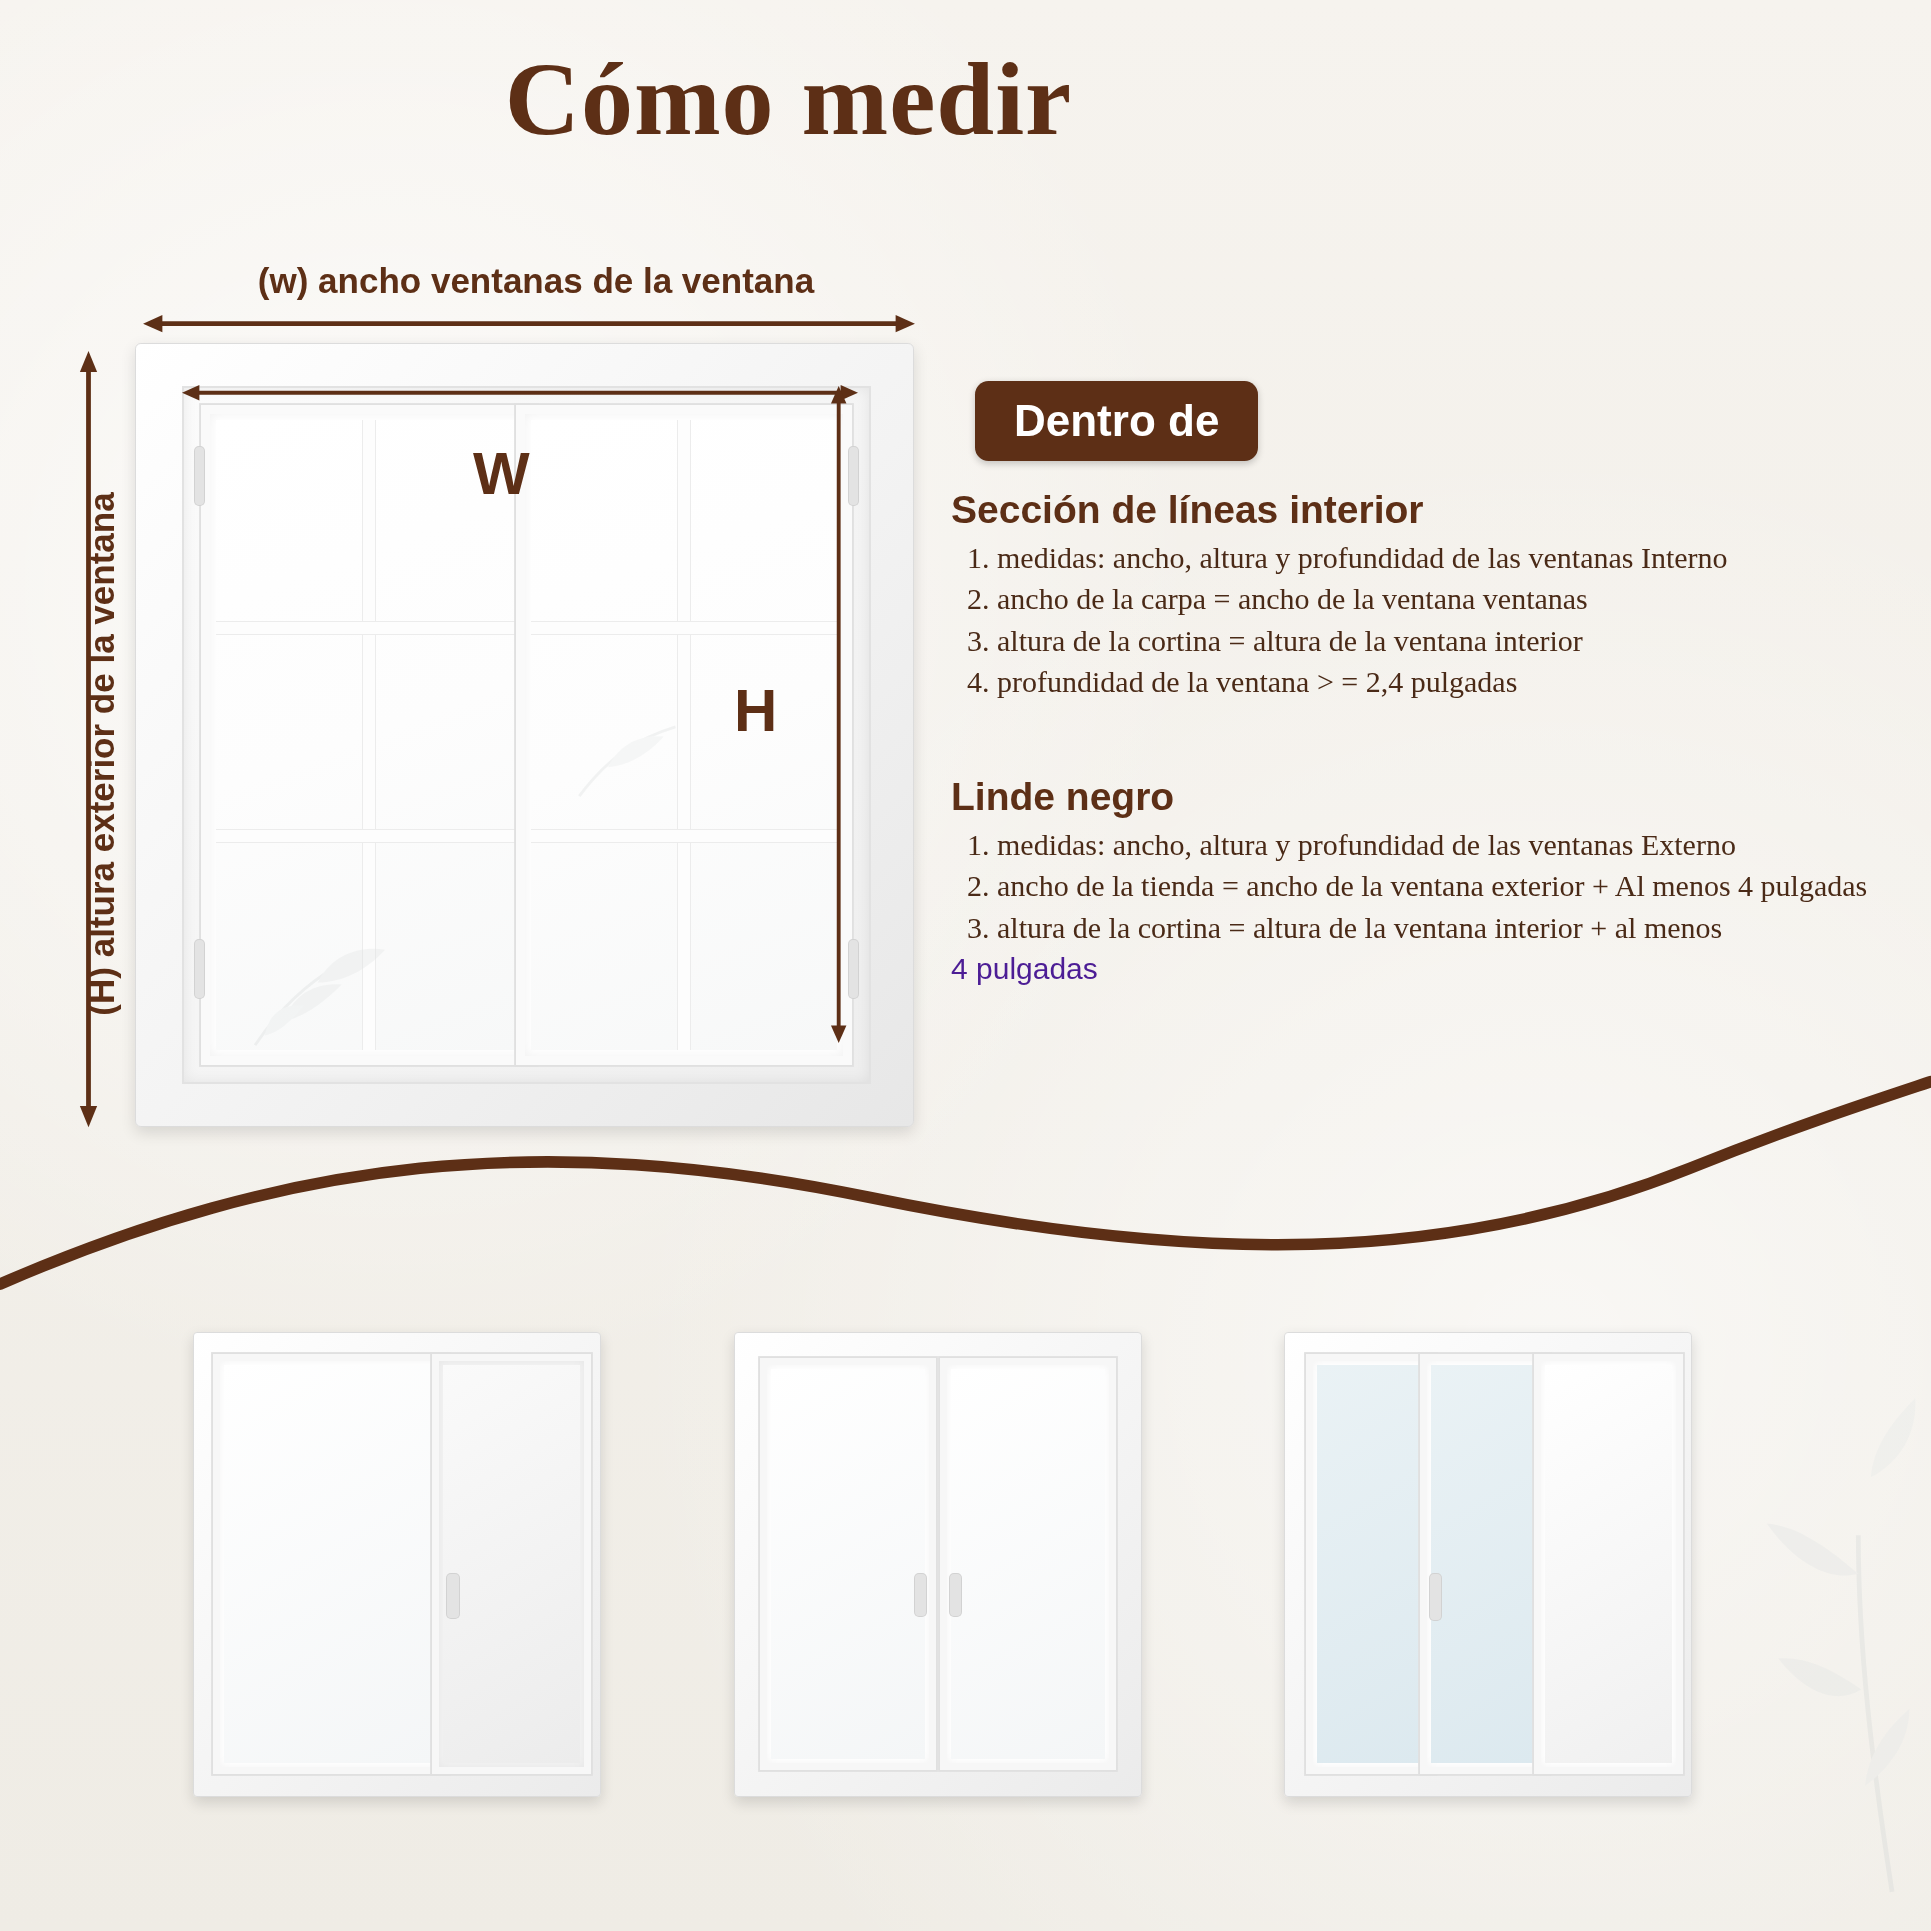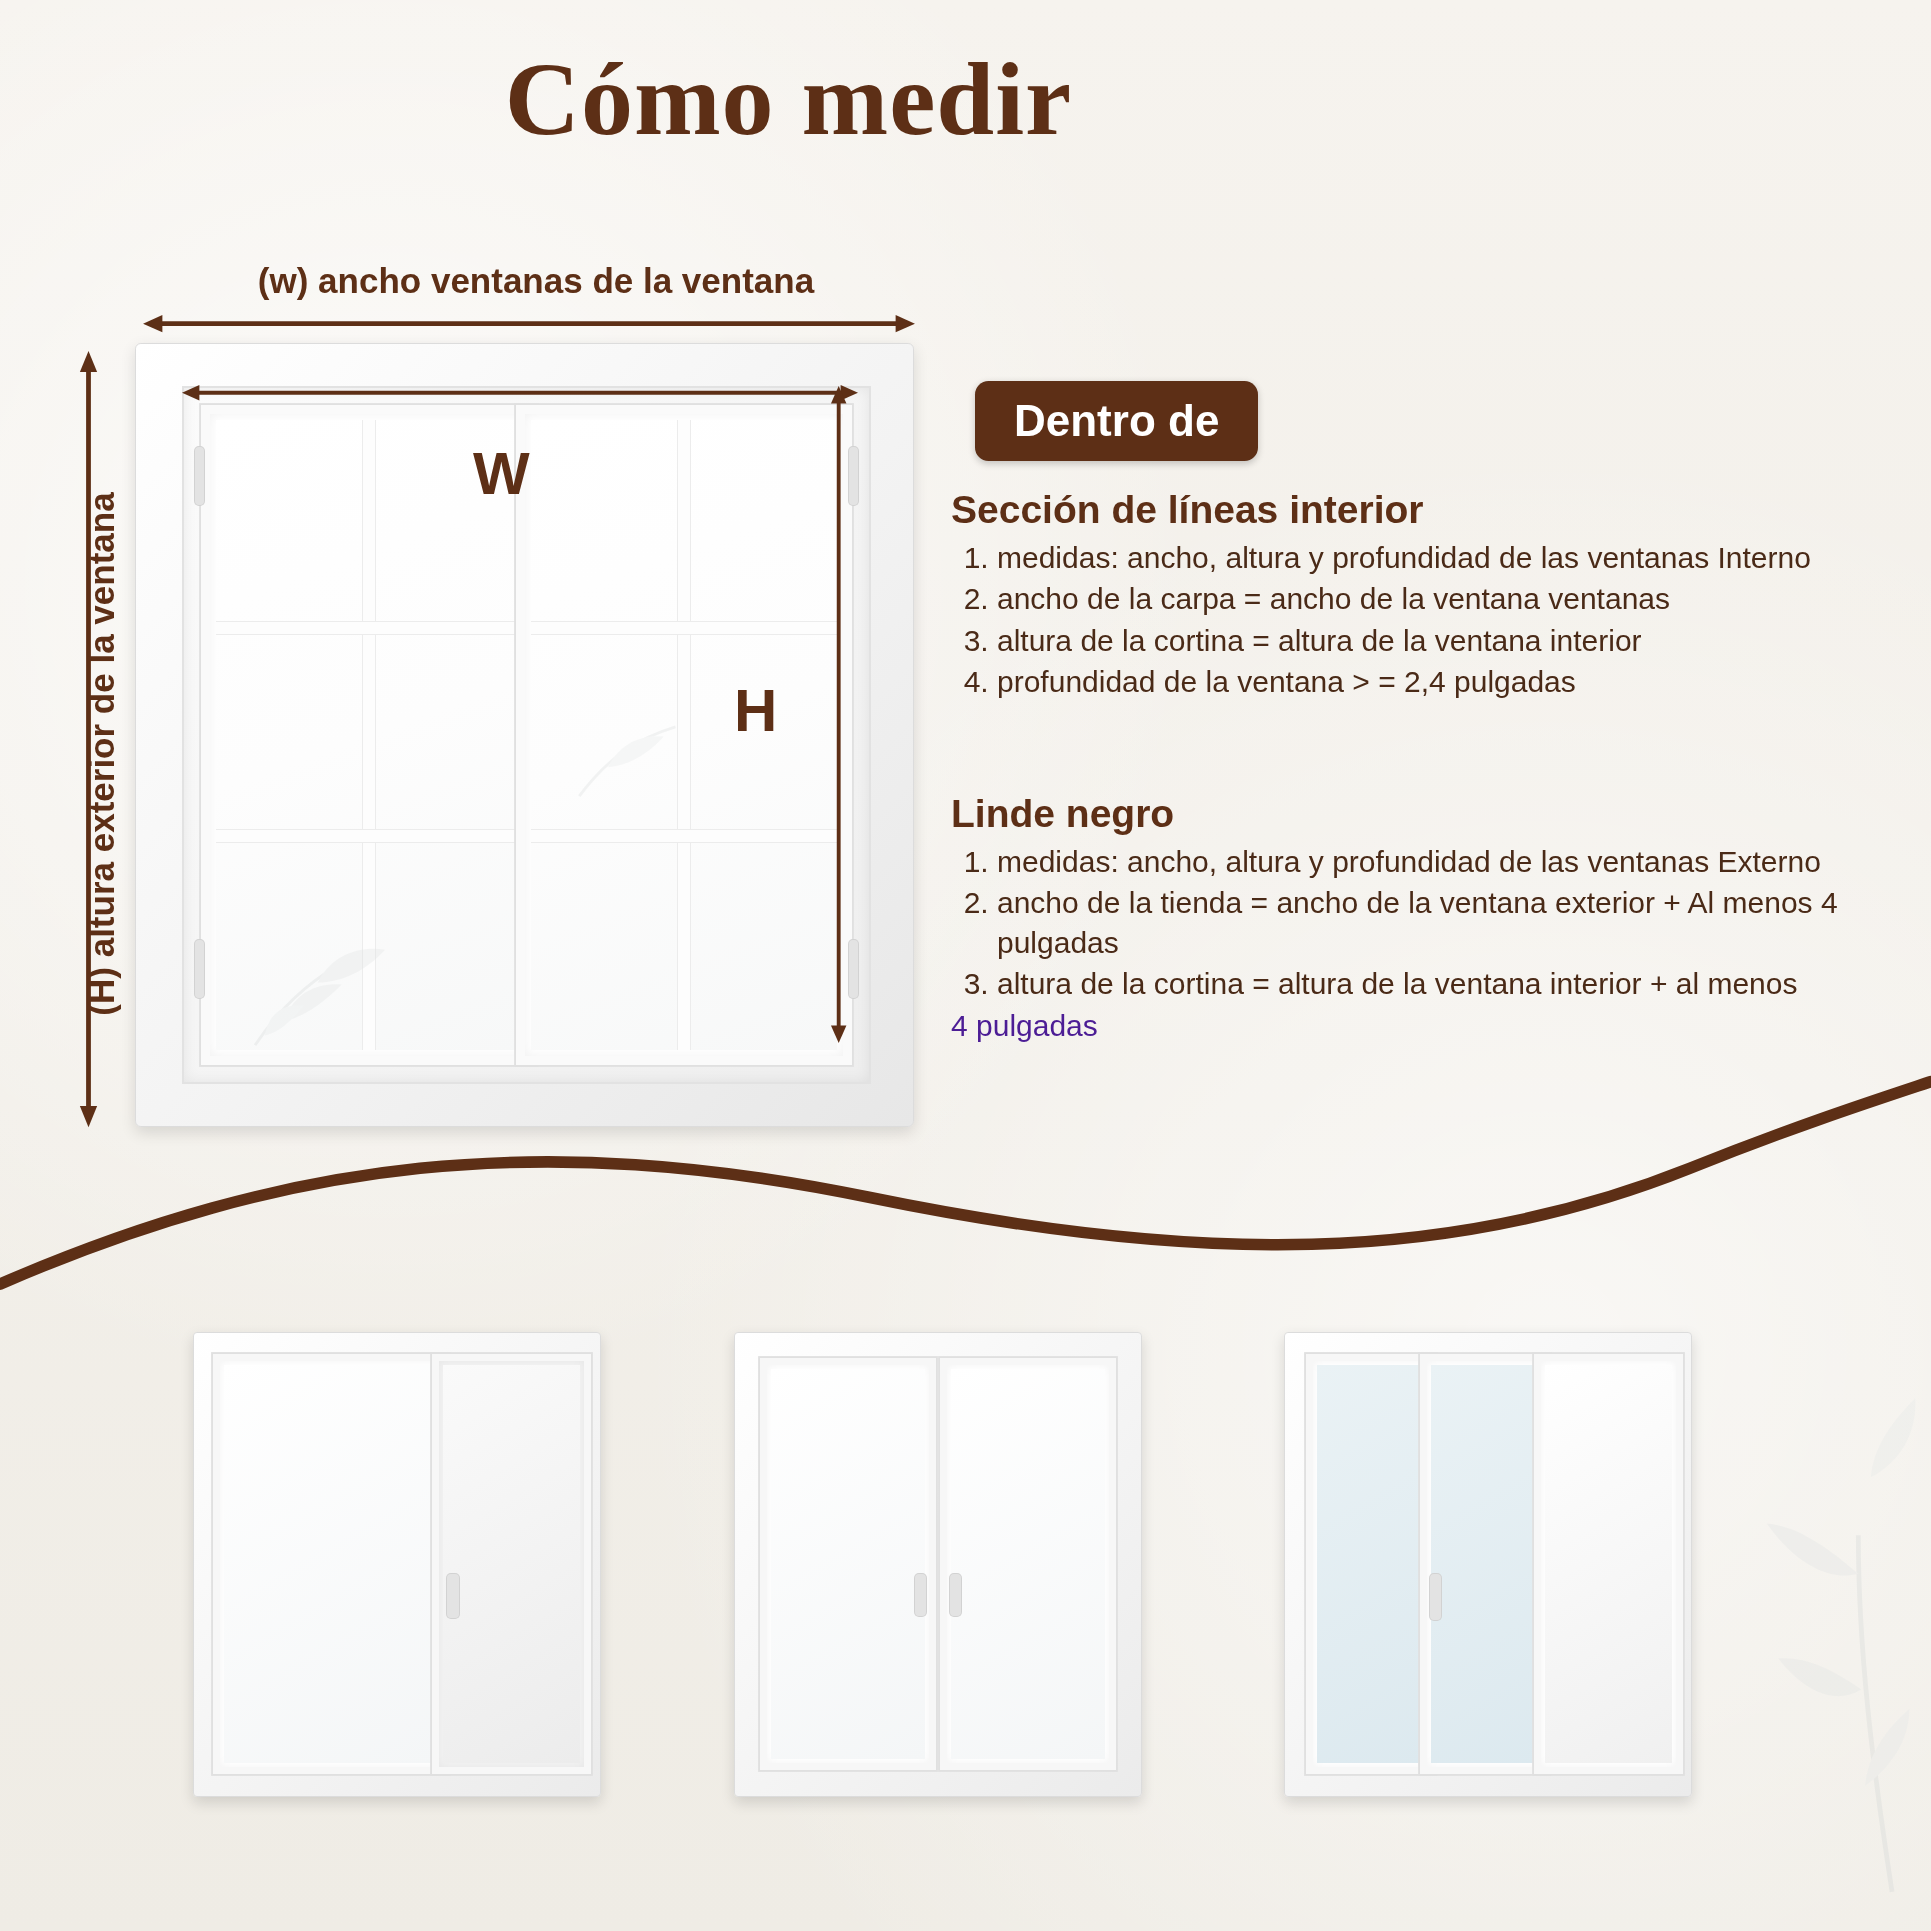--- a/index.html
+++ b/index.html
@@ -97,26 +97,26 @@
     padding:15px 39px;font-size:44px;font-weight:bold;
     box-shadow:0 2.9px 7.7px rgba(0,0,0,.2);
   }
   .sec{
     position:absolute;left:951px;width:927px;color:#5d2f16;
   }
   .sec h3{
     margin:0 0 5.8px 0;font-size:39px;font-weight:bold;
   }
   .sec ol{
-    margin:0;padding-left:46px;font-size:30px;line-height:1.32;color:#4a2a17;
+    margin:0;padding-left:46px;font-size:30px;line-height:1.32;color:#4a2a17;font-family:Liberation Serif, serif;
   }
   .sec ol li{margin-bottom:1.9px;}
   .sec .tail{font-size:30px;line-height:1.32;color:#4c1d95;margin-left:0;}
   #sec-brown{top:488px;}
-  #sec-black{top:792px;}
+  #sec-black{top:775px;}
 
   
   .wave{position:absolute;left:0;top:1043px;width:1931px;height:270px;}
 
   
   .bottom-item{position:absolute;top:1332px;width:406px;}
 
   .bwin{
     position:absolute;top:0;left:0;width:406px;height:463px;
     background:linear-gradient(135deg,#ffffff,#ebebeb);

